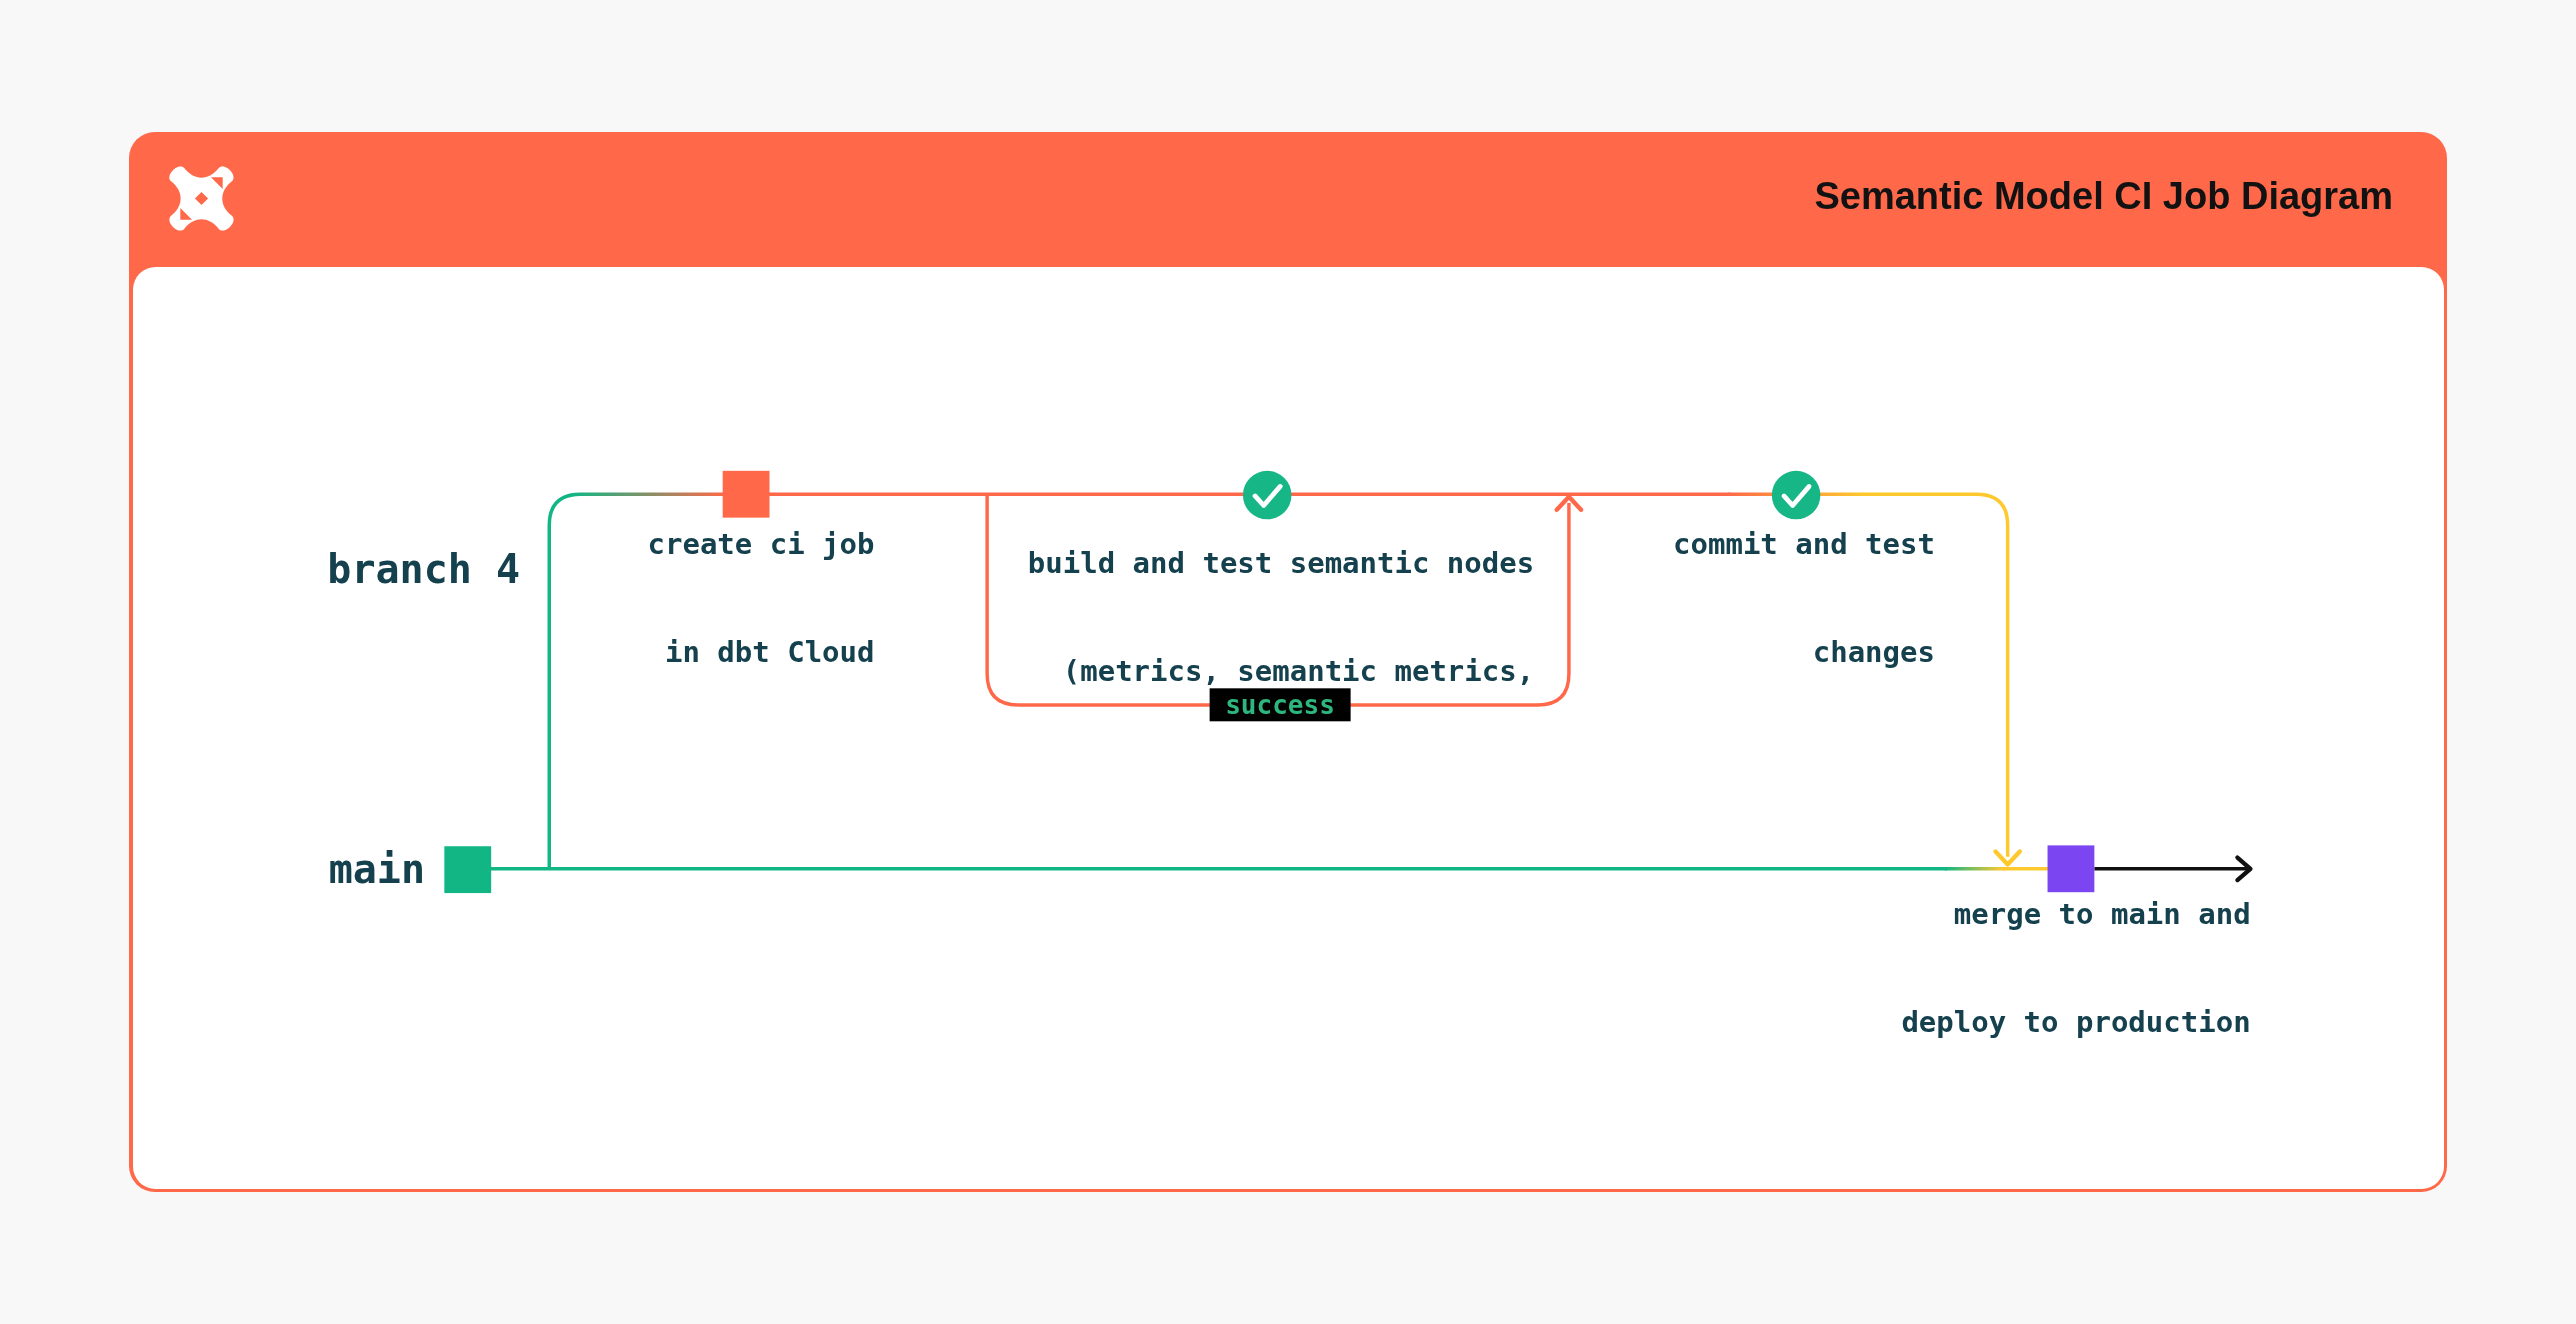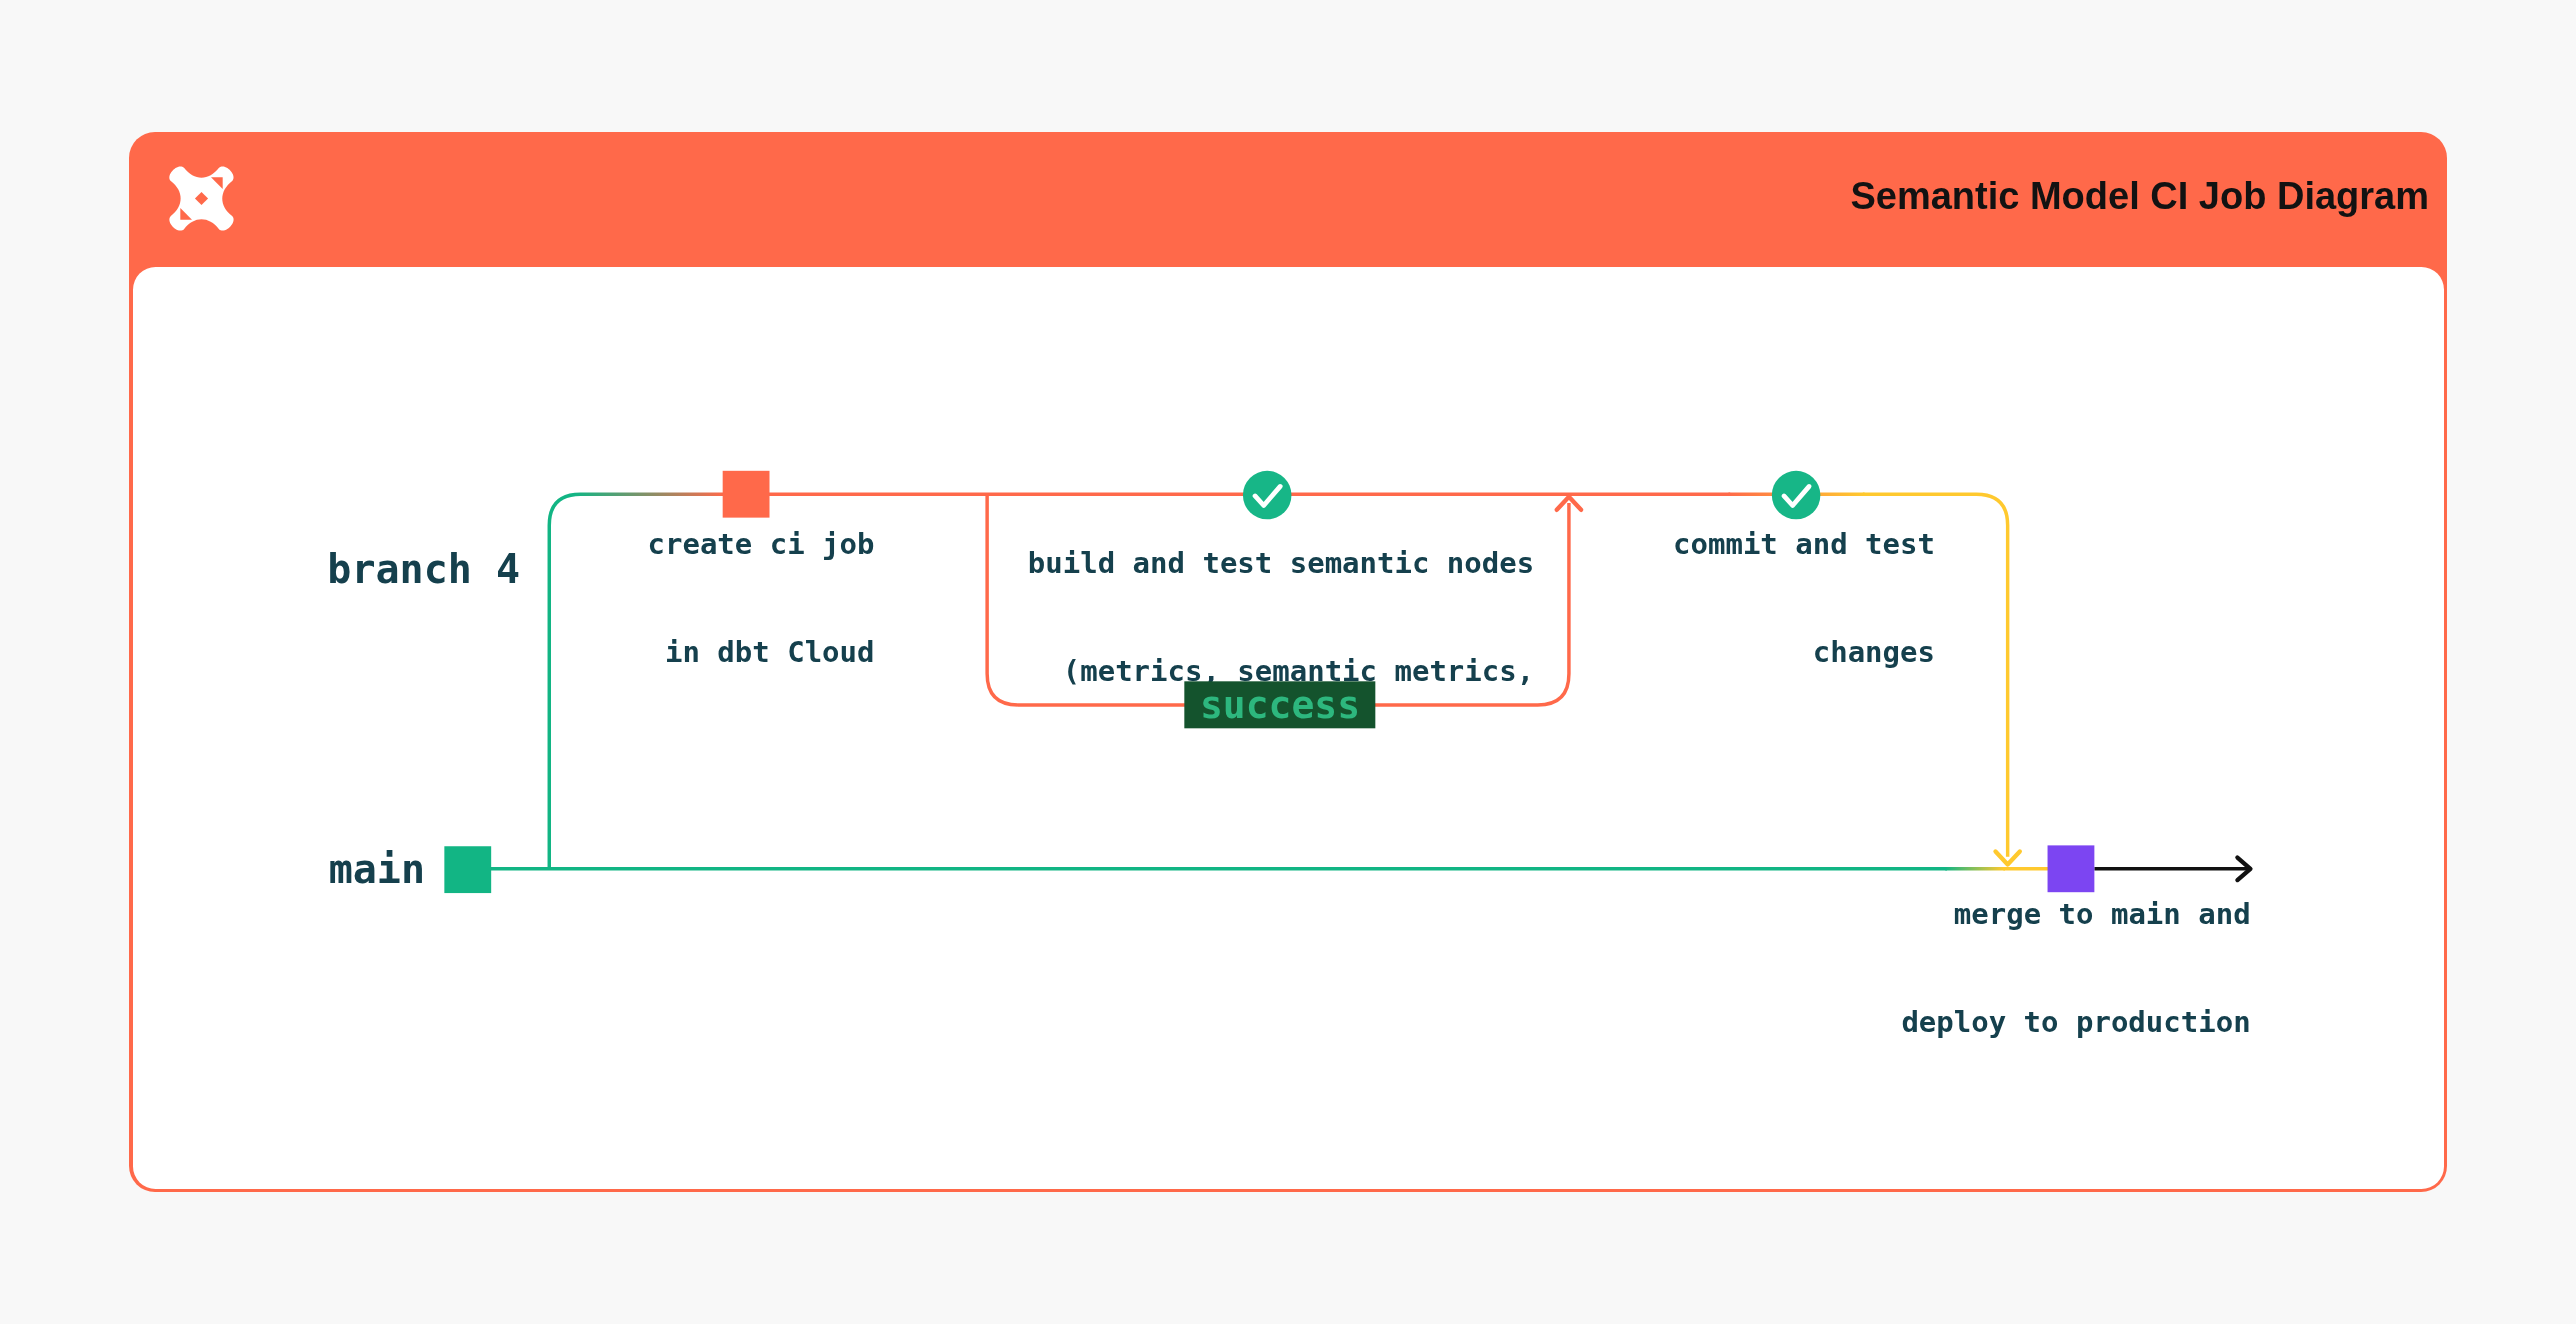--- a/index.html
+++ b/index.html
@@ -7,21 +7,21 @@
     width:2576px;height:1324px;
     background:#F8F8F8;
     font-family:"DejaVu Sans Mono",monospace;
     overflow:hidden;position:relative;
   }
   .card{
     position:absolute;left:129px;top:132px;width:2318px;height:1060px;
     background:#FF694A;border-radius:26px;
   }
   .card-header{
-    position:absolute;left:0;top:0;width:100%;height:135px;padding-left:36px;
+    position:absolute;left:0;top:0;width:100%;height:135px;
   }
   .logo{
     position:absolute;left:36px;top:29.5px;width:73px;height:73px;
   }
   .card-title{
     position:absolute;right:54px;top:65px;transform:translateY(-52%);
     font-family:"Liberation Sans",sans-serif;font-weight:700;
     font-size:38px;color:#121212;white-space:nowrap;
   }
   .card-body{
@@ -40,21 +40,21 @@
   }
   .mono-label span{display:block;}
   .branch-name{
     position:absolute;transform:translate(-100%,-50%);
     font-family:"DejaVu Sans Mono",monospace;font-weight:bold;
     font-size:40px;color:#15404D;white-space:nowrap;
   }
   .success-label{
     position:absolute;transform:translate(-50%,-50%);
     font-family:"DejaVu Sans Mono",monospace;font-weight:bold;
-    font-size:38px;color:#2DB77E;background:#14532d;
+    font-size:26px;color:#2DB77E;background:#000000;
     padding:1.7px 15.6px;white-space:nowrap;
   }
 </style>
 </head>
 <body style="background: rgb(248, 248, 248);">
 
 <div class="card">
   <div class="card-header">
     <svg class="logo" viewBox="0 0 100 100">
       <path fill="#FFFFFF" d="M26 8 C40 26, 60 26, 74 8 C82 0, 100 18, 92 26 C74 40, 74 60, 92 74 C100 82, 82 100, 74 92 C60 74, 40 74, 26 92 C18 100, 0 82, 8 74 C26 60, 26 40, 8 26 C0 18, 18 0, 26 8 Z"></path>

